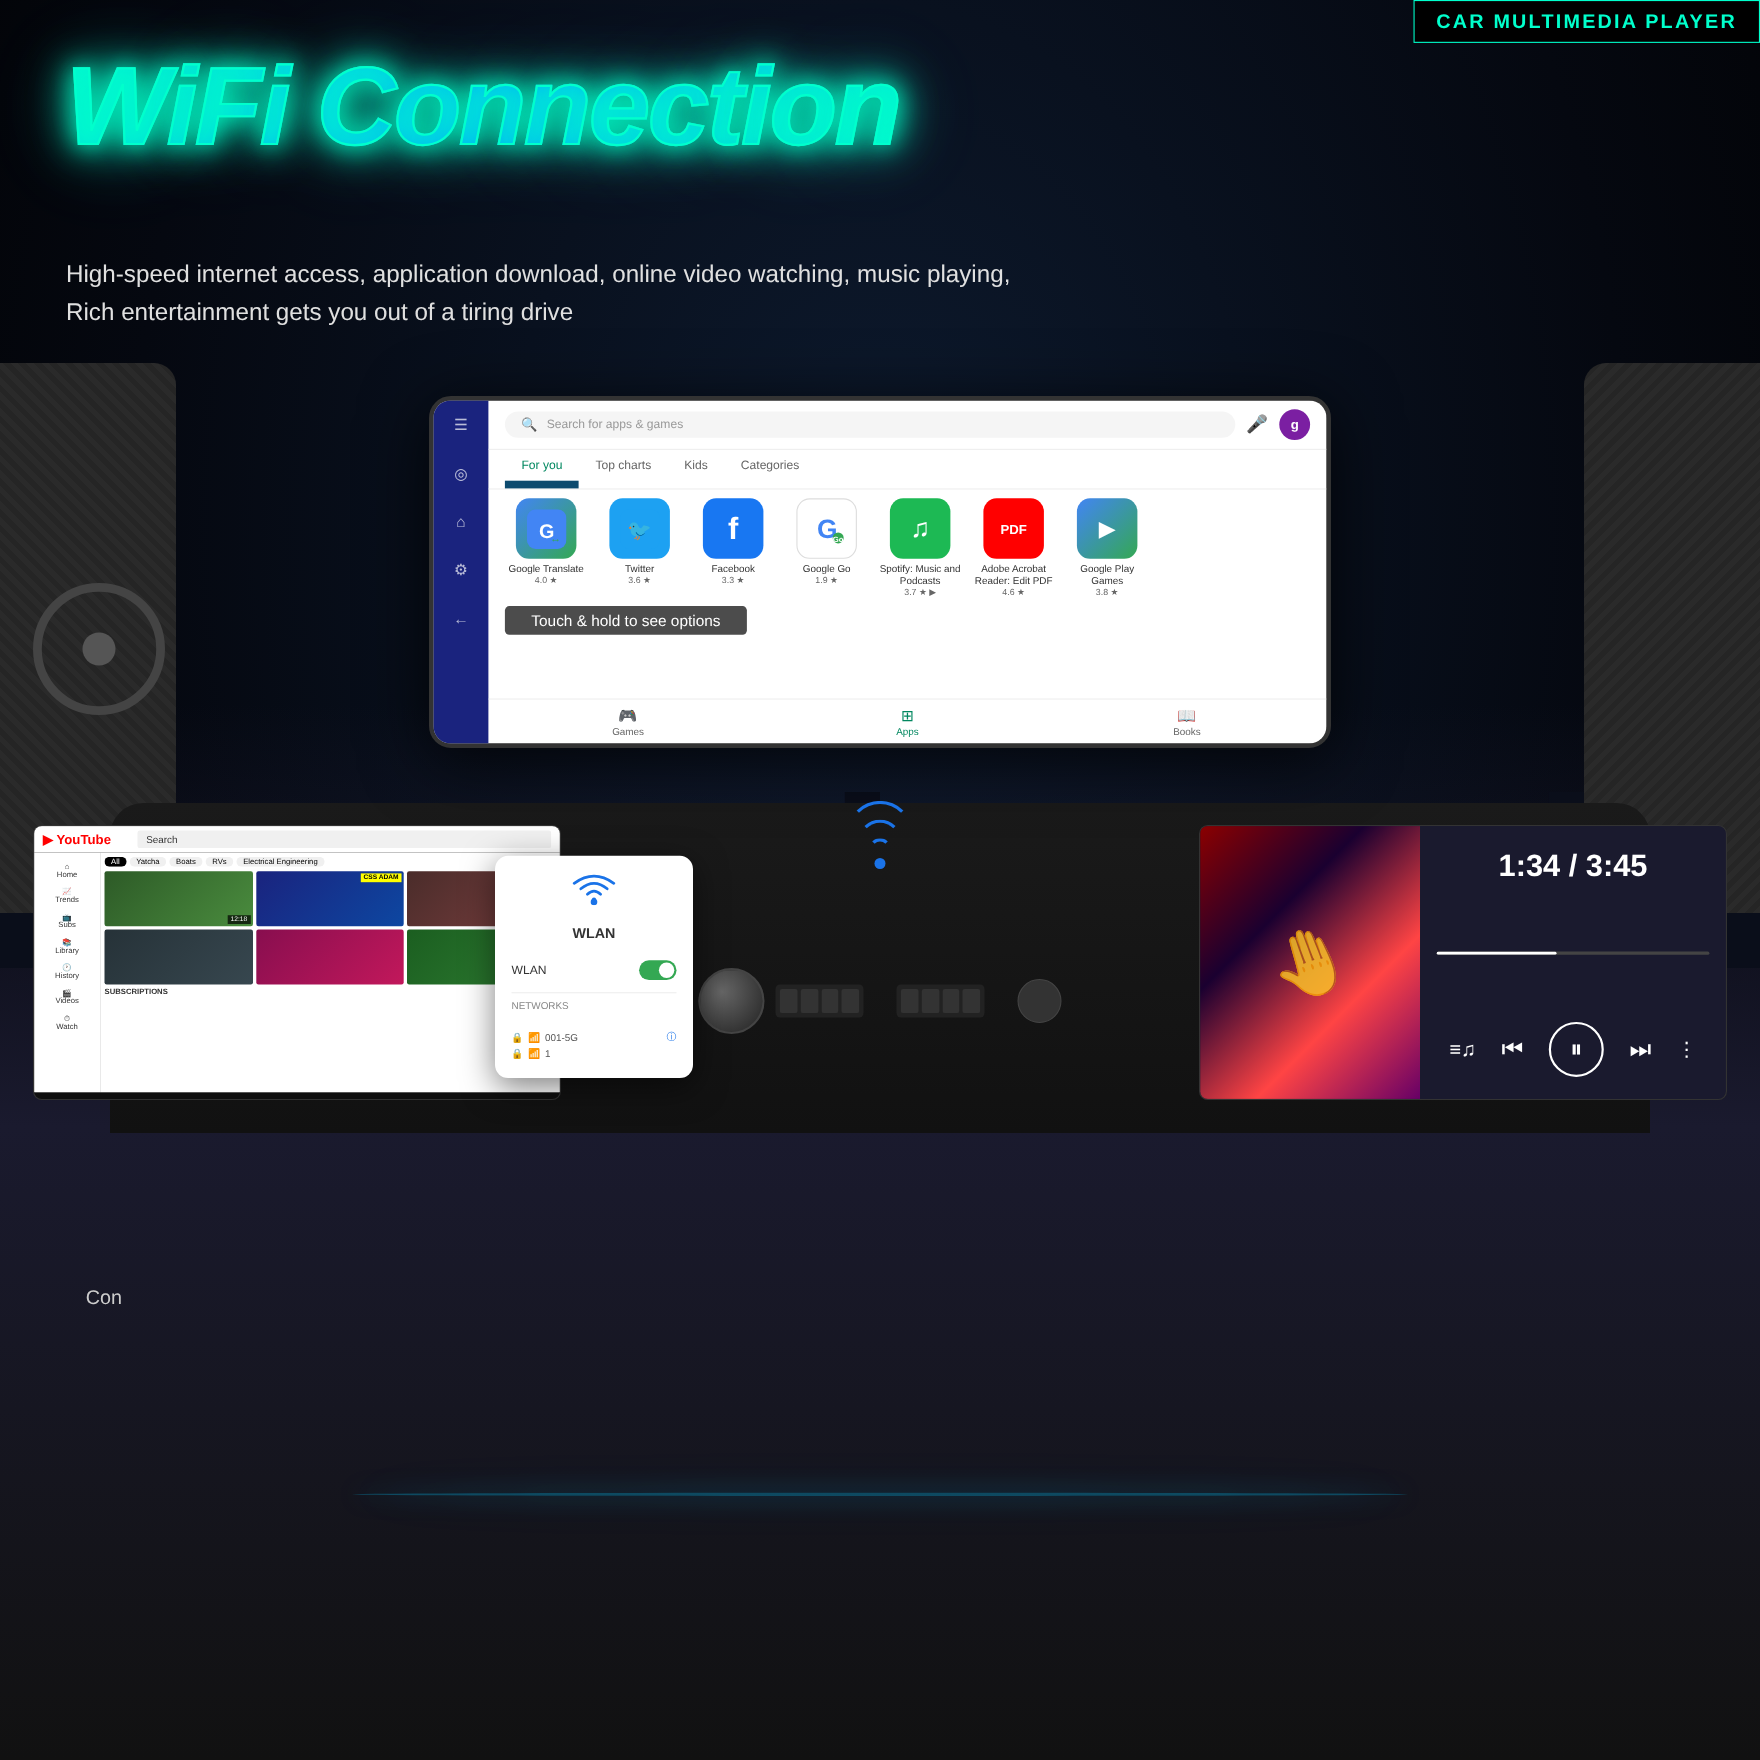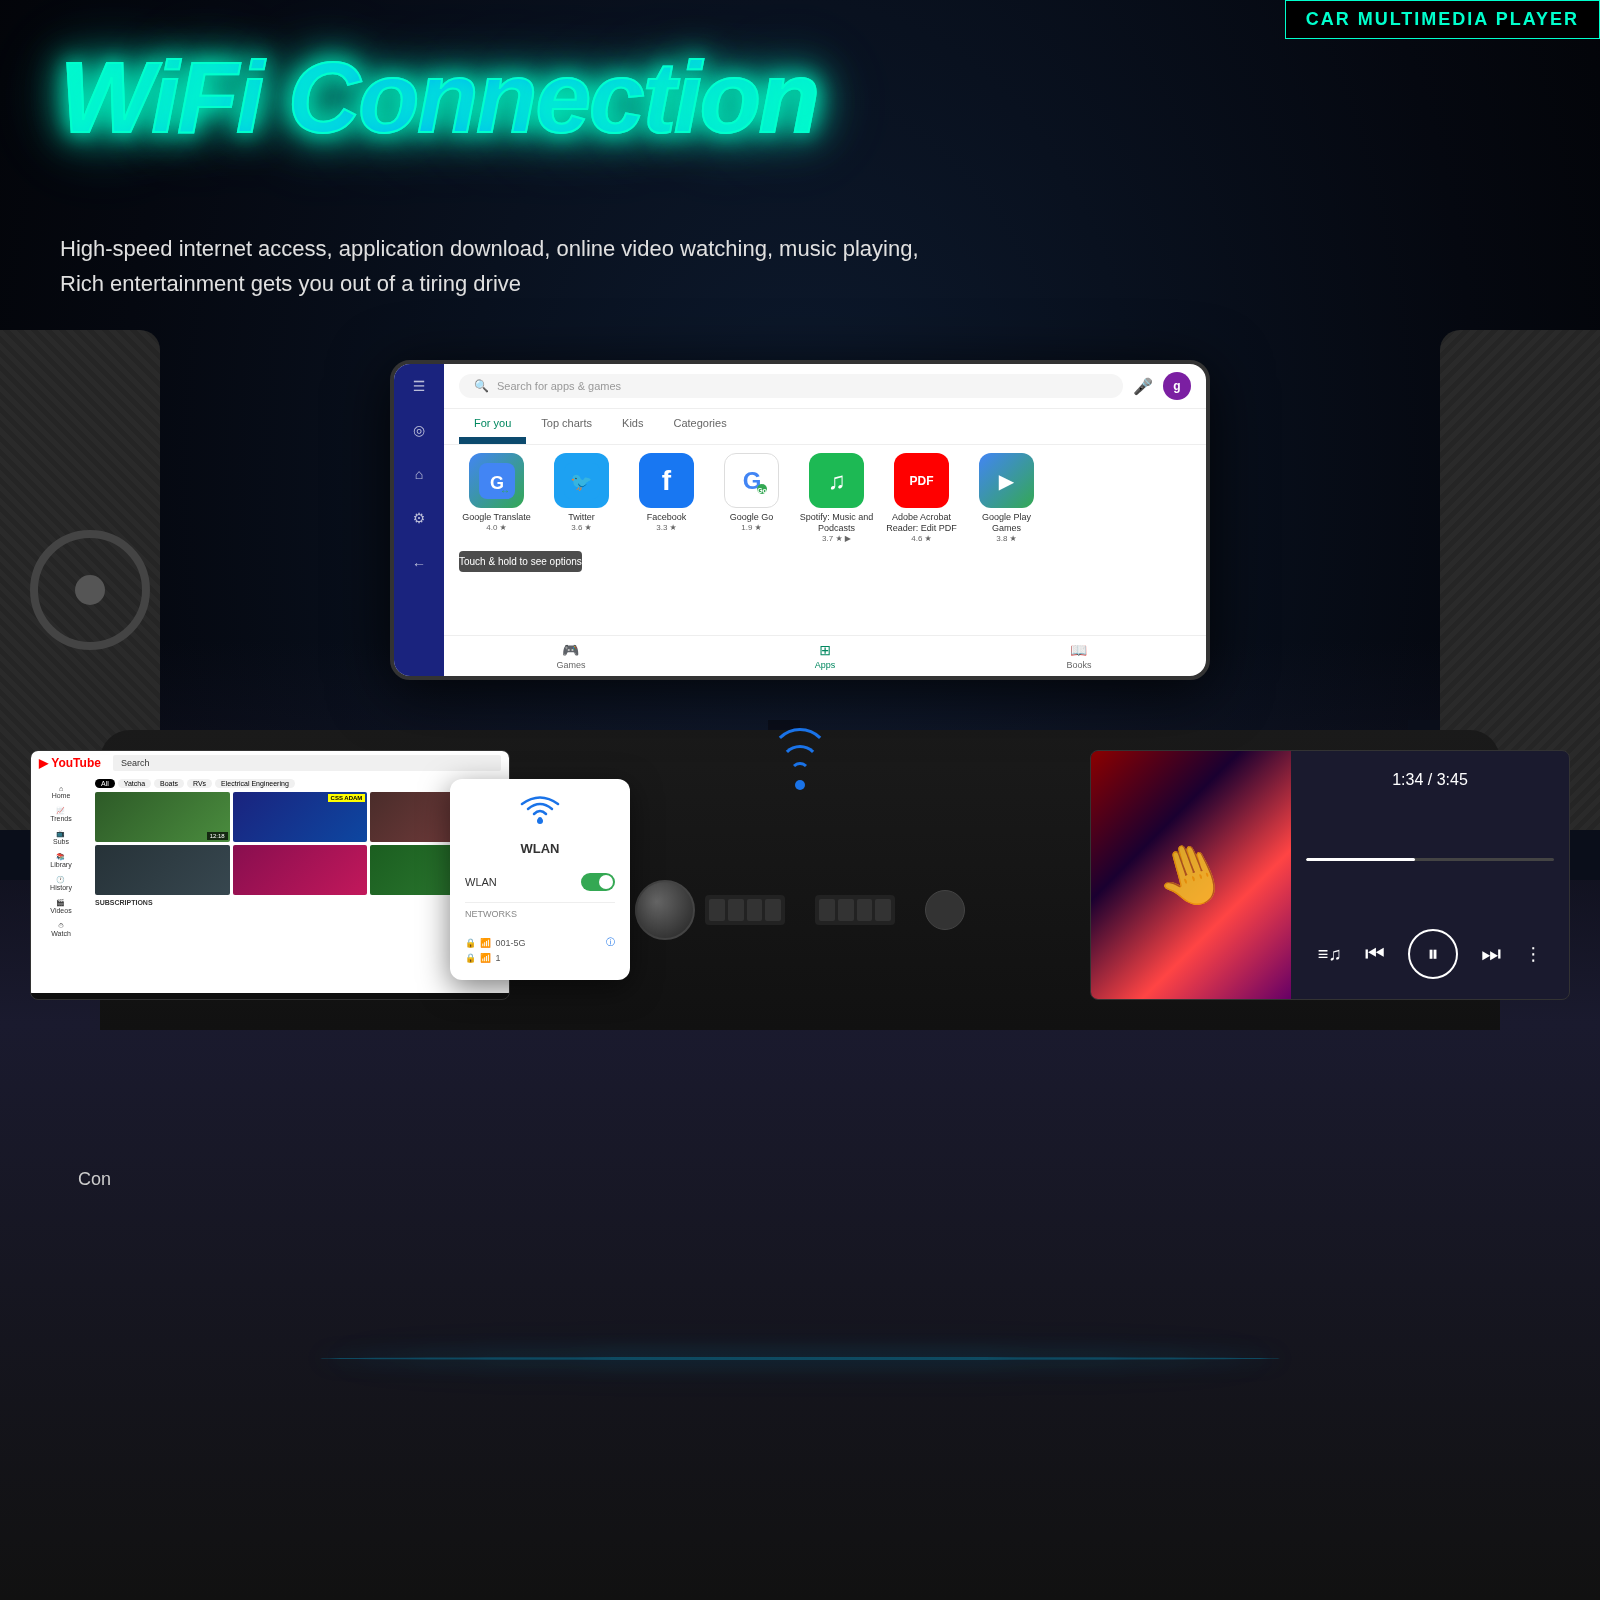--- a/index.html
+++ b/index.html
@@ -292,22 +292,22 @@
       color: #01875f;
     }
 
     .ps-nav-icon {
       font-size: 14px;
     }
 
     .touch-hold-btn {
       background: rgba(0,0,0,0.7);
       color: #fff;
-      font-size: 10px;
-      padding: 5px 0;
+      font-size: 14px;
+      padding: 5px 24px;
       border-radius: 4px;
       display: inline-block;
       margin-top: 8px;
     }
 
     
     .bottom-screens {
       position: absolute;
       bottom: 0;
       left: 0;
@@ -326,21 +326,21 @@
       border-radius: 8px;
       overflow: hidden;
       border: 1px solid #333;
     }
 
     .yt-header {
       background: #fff;
       padding: 4px 8px;
       display: flex;
       align-items: center;
-      gap: 12px;
+      gap: 24px;
     }
 
     .yt-search {
       flex: 1;
       background: #f0f0f0;
       border-radius: 2px;
       padding: 3px 8px;
       font-size: 9px;
       color: #333;
     }
@@ -498,23 +498,23 @@
       right: 0; top: 0;
       width: calc(100% - 200px);
       height: 100%;
       padding: 20px 15px;
       display: flex;
       flex-direction: column;
       justify-content: space-between;
     }
 
     .music-time {
-      font-size: 16px;
+      font-size: 28px;
       color: #fff;
-      font-weight: normal;
+      font-weight: bold;
       text-align: center;
     }
 
     .music-progress {
       width: 100%;
       height: 3px;
       background: #444;
       border-radius: 2px;
       overflow: hidden;
     }

